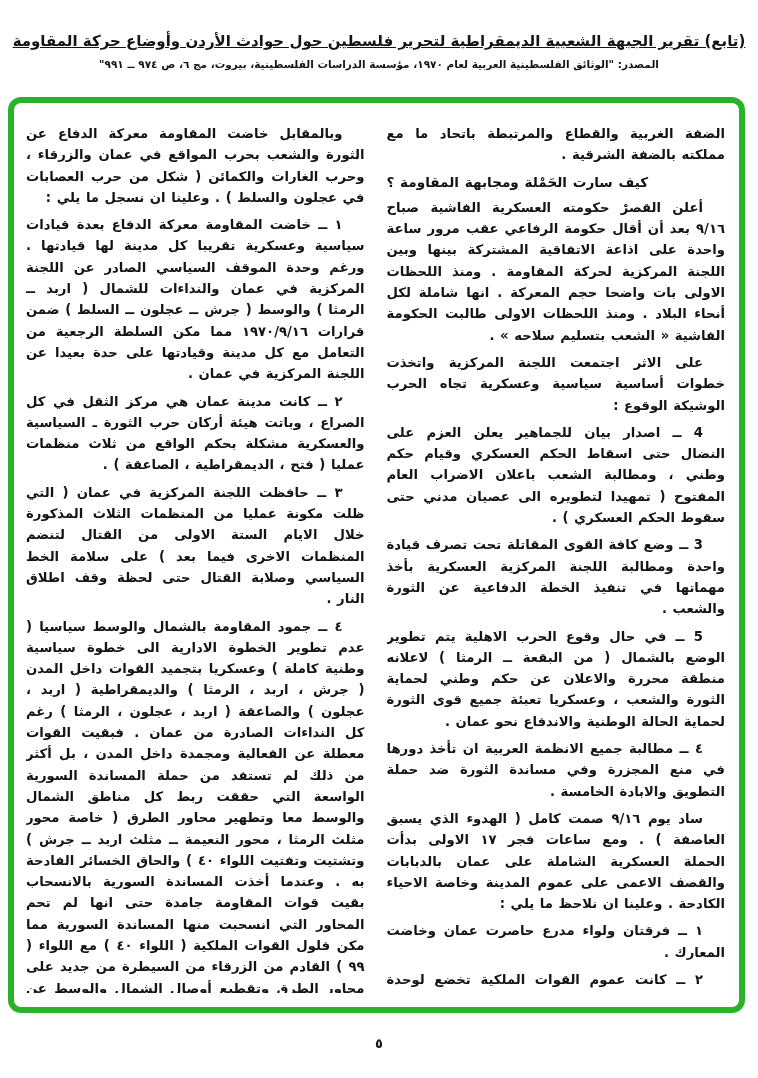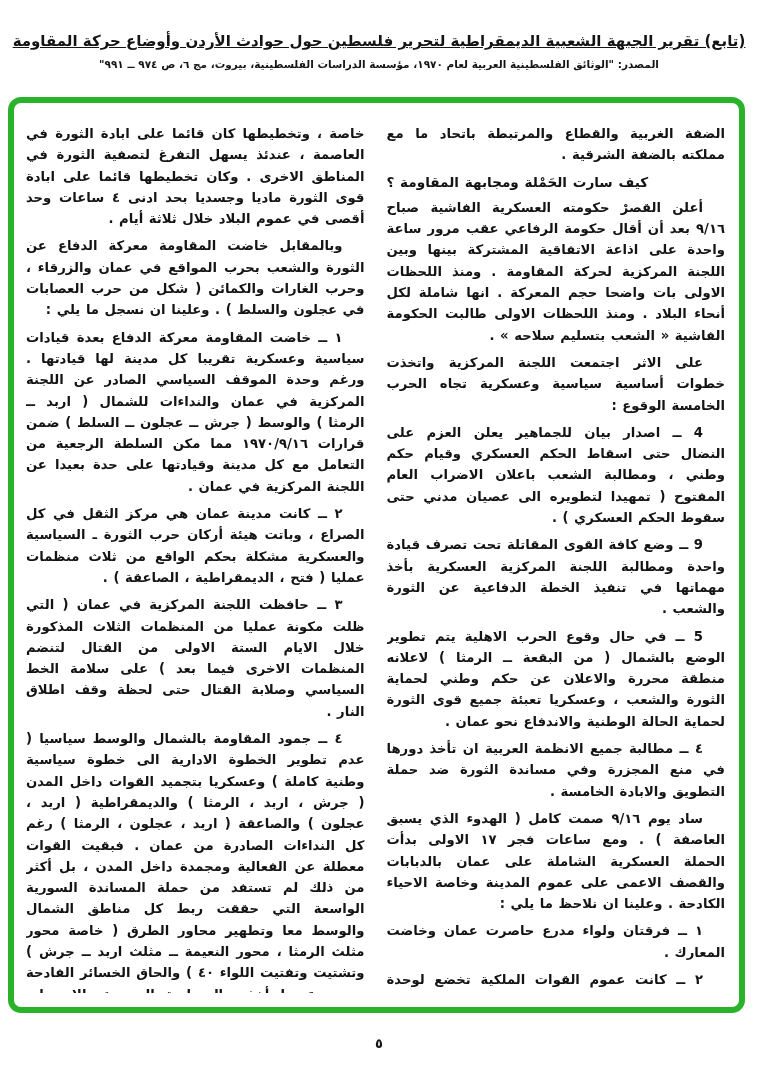--- a/index.html
+++ b/index.html
@@ -98,31 +98,30 @@
   <div class="doc-title">(تابع) تقرير الجبهة الشعبية الديمقراطية لتحرير فلسطين حول حوادث الأردن وأوضاع حركة المقاومة</div>
   <div class="doc-source">المصدر: "الوثائق الفلسطينية العربية لعام ١٩٧٠، مؤسسة الدراسات الفلسطينية، بيروت، مج ٦، ص ٩٧٤ ــ ٩٩١"</div>
 </div>
 
 <div class="content-box" style="border-color: rgb(42, 179, 42);">
   <div class="columns">
     <div class="col">
         <div class="block pf">الضفة الغربية والقطاع والمرتبطة باتحاد ما مع مملكته بالضفة الشرقية .</div>
         <div class="block h">كيف سارت الحَمْلة ومجابهة المقاومة ؟</div>
         <div class="block p">أعلن القصرْ حكومته العسكرية الفاشية صباح ٩/١٦ بعد أن أقال حكومة الرفاعي عقب مرور ساعة واحدة على اذاعة الاتفاقية المشتركة بينها وبين اللجنة المركزية لحركة المقاومة . ومنذ اللحظات الاولى بات واضحا حجم المعركة . انها شاملة لكل أنحاء البلاد . ومنذ اللحظات الاولى طالبت الحكومة الفاشية « الشعب بتسليم سلاحه » .</div>
-        <div class="block p">على الاثر اجتمعت اللجنة المركزية واتخذت خطوات أساسية سياسية وعسكرية تجاه الحرب الخامسة الوقوع :</div>
+        <div class="block p">على الاثر اجتمعت اللجنة المركزية واتخذت خطوات أساسية سياسية وعسكرية تجاه الحرب الوشيكة الوقوع :</div>
         <div class="block p">4 ــ اصدار بيان للجماهير يعلن العزم على النضال حتى اسقاط الحكم العسكري وقيام حكم وطني ، ومطالبة الشعب باعلان الاضراب العام المفتوح ( تمهيدا لتطويره الى عصيان مدني حتى سقوط الحكم العسكري ) .</div>
-        <div class="block p">9 ــ وضع كافة القوى المقاتلة تحت تصرف قيادة واحدة ومطالبة اللجنة المركزية العسكرية بأخذ مهماتها في تنفيذ الخطة الدفاعية عن الثورة والشعب .</div>
+        <div class="block p">3 ــ وضع كافة القوى المقاتلة تحت تصرف قيادة واحدة ومطالبة اللجنة المركزية العسكرية بأخذ مهماتها في تنفيذ الخطة الدفاعية عن الثورة والشعب .</div>
         <div class="block p">5 ــ في حال وقوع الحرب الاهلية يتم تطوير الوضع بالشمال ( من البقعة ــ الرمثا ) لاعلانه منطقة محررة والاعلان عن حكم وطني لحماية الثورة والشعب ، وعسكريا تعبئة جميع قوى الثورة لحماية الحالة الوطنية والاندفاع نحو عمان .</div>
         <div class="block p">٤ ــ مطالبة جميع الانظمة العربية ان تأخذ دورها في منع المجزرة وفي مساندة الثورة ضد حملة التطويق والابادة الخامسة .</div>
         <div class="block p">ساد يوم ٩/١٦ صمت كامل ( الهدوء الذي يسبق العاصفة ) . ومع ساعات فجر ١٧ الاولى بدأت الحملة العسكرية الشاملة على عمان بالدبابات والقصف الاعمى على عموم المدينة وخاصة الاحياء الكادحة . وعلينا ان نلاحظ ما يلي :</div>
         <div class="block p">١ ــ فرقتان ولواء مدرع حاصرت عمان وخاضت المعارك .</div>
         <div class="block p">٢ ــ كانت عموم القوات الملكية تخضع لوحدة قيادية سياسية وعسكرية وفي عموم البلاد .</div>
       </div>
     <div class="col">
-        <div class="block pf">خاصة ، وتخطيطها كان قائما على ابادة الثورة في العاصمة ، عندئذ يسهل التفرغ لتصفية الثورة في المناطق الاخرى . وكان تخطيطها قائما على ابادة قوى الثورة ماديا وجسديا بحد ادنى ٤ ساعات وحد أقصى في عموم البلاد خلال ثلاثة أيام .</div>
         <div class="block p">وبالمقابل خاضت المقاومة معركة الدفاع عن الثورة والشعب بحرب المواقع في عمان والزرقاء ، وحرب الغارات والكمائن ( شكل من حرب العصابات في عجلون والسلط ) . وعلينا ان نسجل ما يلي :</div>
         <div class="block p">١ ــ خاضت المقاومة معركة الدفاع بعدة قيادات سياسية وعسكرية تقريبا كل مدينة لها قيادتها . ورغم وحدة الموقف السياسي الصادر عن اللجنة المركزية في عمان والنداءات للشمال ( اربد ــ الرمثا ) والوسط ( جرش ــ عجلون ــ السلط ) ضمن قرارات ١٩٧٠/٩/١٦ مما مكن السلطة الرجعية من التعامل مع كل مدينة وقيادتها على حدة بعيدا عن اللجنة المركزية في عمان .</div>
         <div class="block p">٢ ــ كانت مدينة عمان هي مركز الثقل في كل الصراع ، وباتت هيئة أركان حرب الثورة ـ السياسية والعسكرية مشكلة بحكم الواقع من ثلاث منظمات عمليا ( فتح ، الديمقراطية ، الصاعقة ) .</div>
         <div class="block p">٣ ــ حافظت اللجنة المركزية في عمان ( التي ظلت مكونة عمليا من المنظمات الثلاث المذكورة خلال الايام الستة الاولى من القتال لتنضم المنظمات الاخرى فيما بعد ) على سلامة الخط السياسي وصلابة القتال حتى لحظة وقف اطلاق النار .</div>
         <div class="block p">٤ ــ جمود المقاومة بالشمال والوسط سياسيا ( عدم تطوير الخطوة الادارية الى خطوة سياسية وطنية كاملة ) وعسكريا بتجميد القوات داخل المدن ( جرش ، اربد ، الرمثا ) والديمقراطية ( اربد ، عجلون ) والصاعقة ( اربد ، عجلون ، الرمثا ) رغم كل النداءات الصادرة من عمان . فبقيت القوات معطلة عن الفعالية ومجمدة داخل المدن ، بل أكثر من ذلك لم تستفد من حملة المساندة السورية الواسعة التي حققت ربط كل مناطق الشمال والوسط معا وتطهير محاور الطرق ( خاصة محور مثلث الرمثا ، محور النعيمة ــ مثلث اربد ــ جرش ) وتشتيت وتفتيت اللواء ٤٠ ) والحاق الخسائر الفادحة به . وعندما أخذت المساندة السورية بالانسحاب بقيت قوات المقاومة جامدة حتى انها لم تحم المحاور التي انسحبت منها المساندة السورية مما مكن فلول القوات الملكية ( اللواء ٤٠ ) مع اللواء ( ٩٩ ) القادم من الزرقاء من السيطرة من جديد على محاور الطرق وتقطيع أوصال الشمال والوسط عن بعضه البعض .</div>
       </div>
   </div>
 </div>
 
 <div class="page-number">٥</div>

